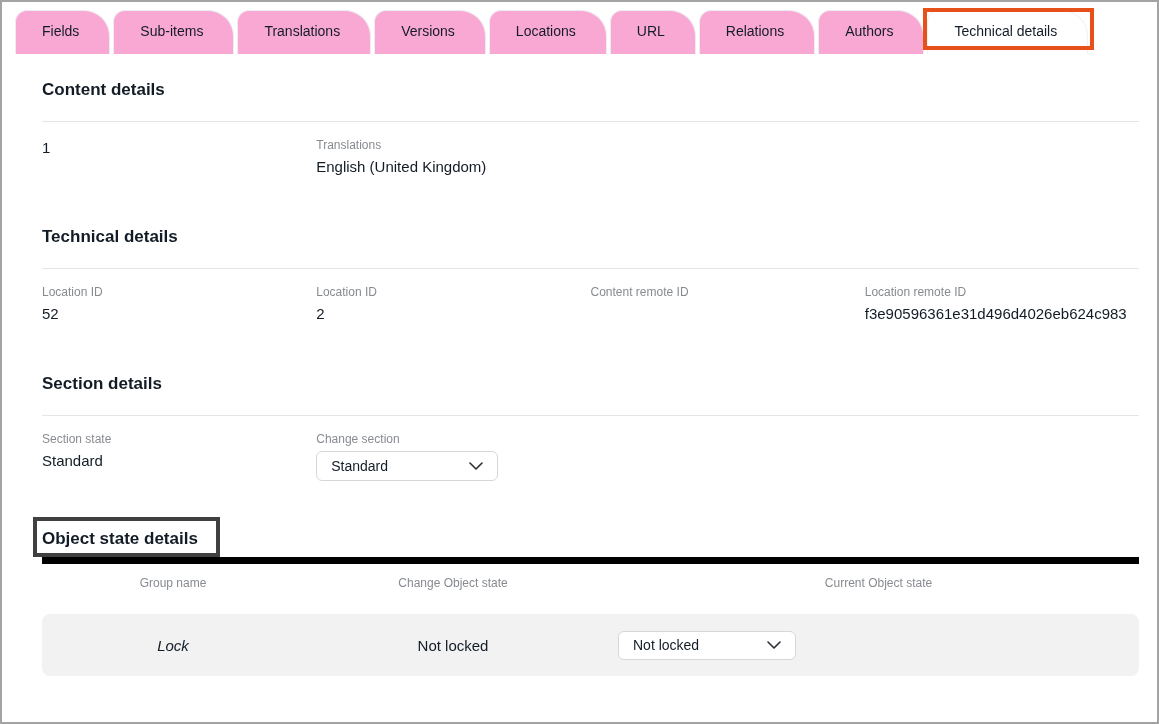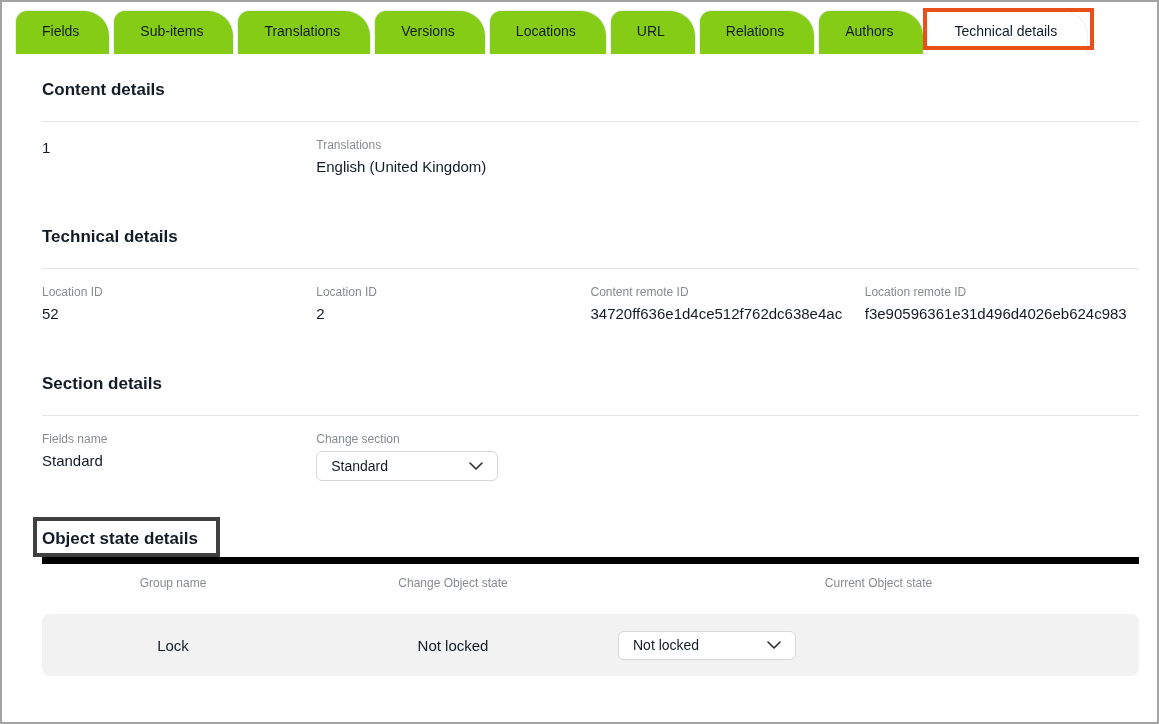--- a/index.html
+++ b/index.html
@@ -23,21 +23,21 @@
     height: 52px;
     background: #ffffff;
   }
   .tab {
     position: relative;
     height: 44px;
     display: flex;
     align-items: center;
     padding: 0 30px 4px 26px;
     margin-right: 3px;
-    background: #84cc16;
+    background: #f9a8d4;
     border: 1px solid #ececf1;
     border-bottom: none;
     border-radius: 12px 26px 0 0;
     font-size: 14px;
     color: #131c26;
     cursor: pointer;
     white-space: nowrap;
   }
   .tab.active {
     background: #ffffff;
@@ -126,21 +126,21 @@
   .ost-header .col-label:first-child { padding-left: 16px; }
   .ost-row {
     display: grid;
     grid-template-columns: 246px 330px 1fr;
     align-items: center;
     background: #f2f2f3;
     border-radius: 8px;
     height: 62px;
   }
   .ost-row .cell { font-size: 15px; color: #131c26; }
-  .ost-row .cell:first-child { padding-left: 16px; }
+  .ost-row .cell:first-child { padding-left: 16px; font-style: italic; }
   .ost-row .dropdown { width: 178px; height: 29px; margin-top: 0; }
 </style>
 </head>
 <body>
 
 <div class="page">
 
   <div class="tabbar">
     <div class="tab">
       <span>Fields</span>
@@ -195,35 +195,34 @@
         <div>
           <div class="field-label">Location ID</div>
           <div class="field-value">52</div>
         </div>
         <div>
           <div class="field-label">Location ID</div>
           <div class="field-value">2</div>
         </div>
         <div>
           <div class="field-label">Content remote ID</div>
-          <div class="field-value">34720ff636e1d4ce512f762dc638e4ac</div>
         </div>
         <div>
           <div class="field-label">Location remote ID</div>
           <div class="field-value">f3e90596361e31d496d4026eb624c983</div>
         </div>
       </div>
     </div>
 
     <div class="section">
       <h2 class="section-heading">Section details</h2>
       <hr class="section-divider">
       <div class="fields-grid">
         <div>
-          <div class="field-label">Fields name</div>
+          <div class="field-label">Section state</div>
           <div class="field-value">Standard</div>
         </div>
         <div>
           <div class="field-label">Change section</div>
           <div class="dropdown">
             <span>Standard</span>
             <span class="chev">
               <svg width="14" height="8" viewBox="0 0 14 8">
                 <path d="M1 1l6 6 6-6" fill="none" stroke="#2c2f33" stroke-width="1.6" stroke-linecap="round" stroke-linejoin="round"></path>
               </svg>

